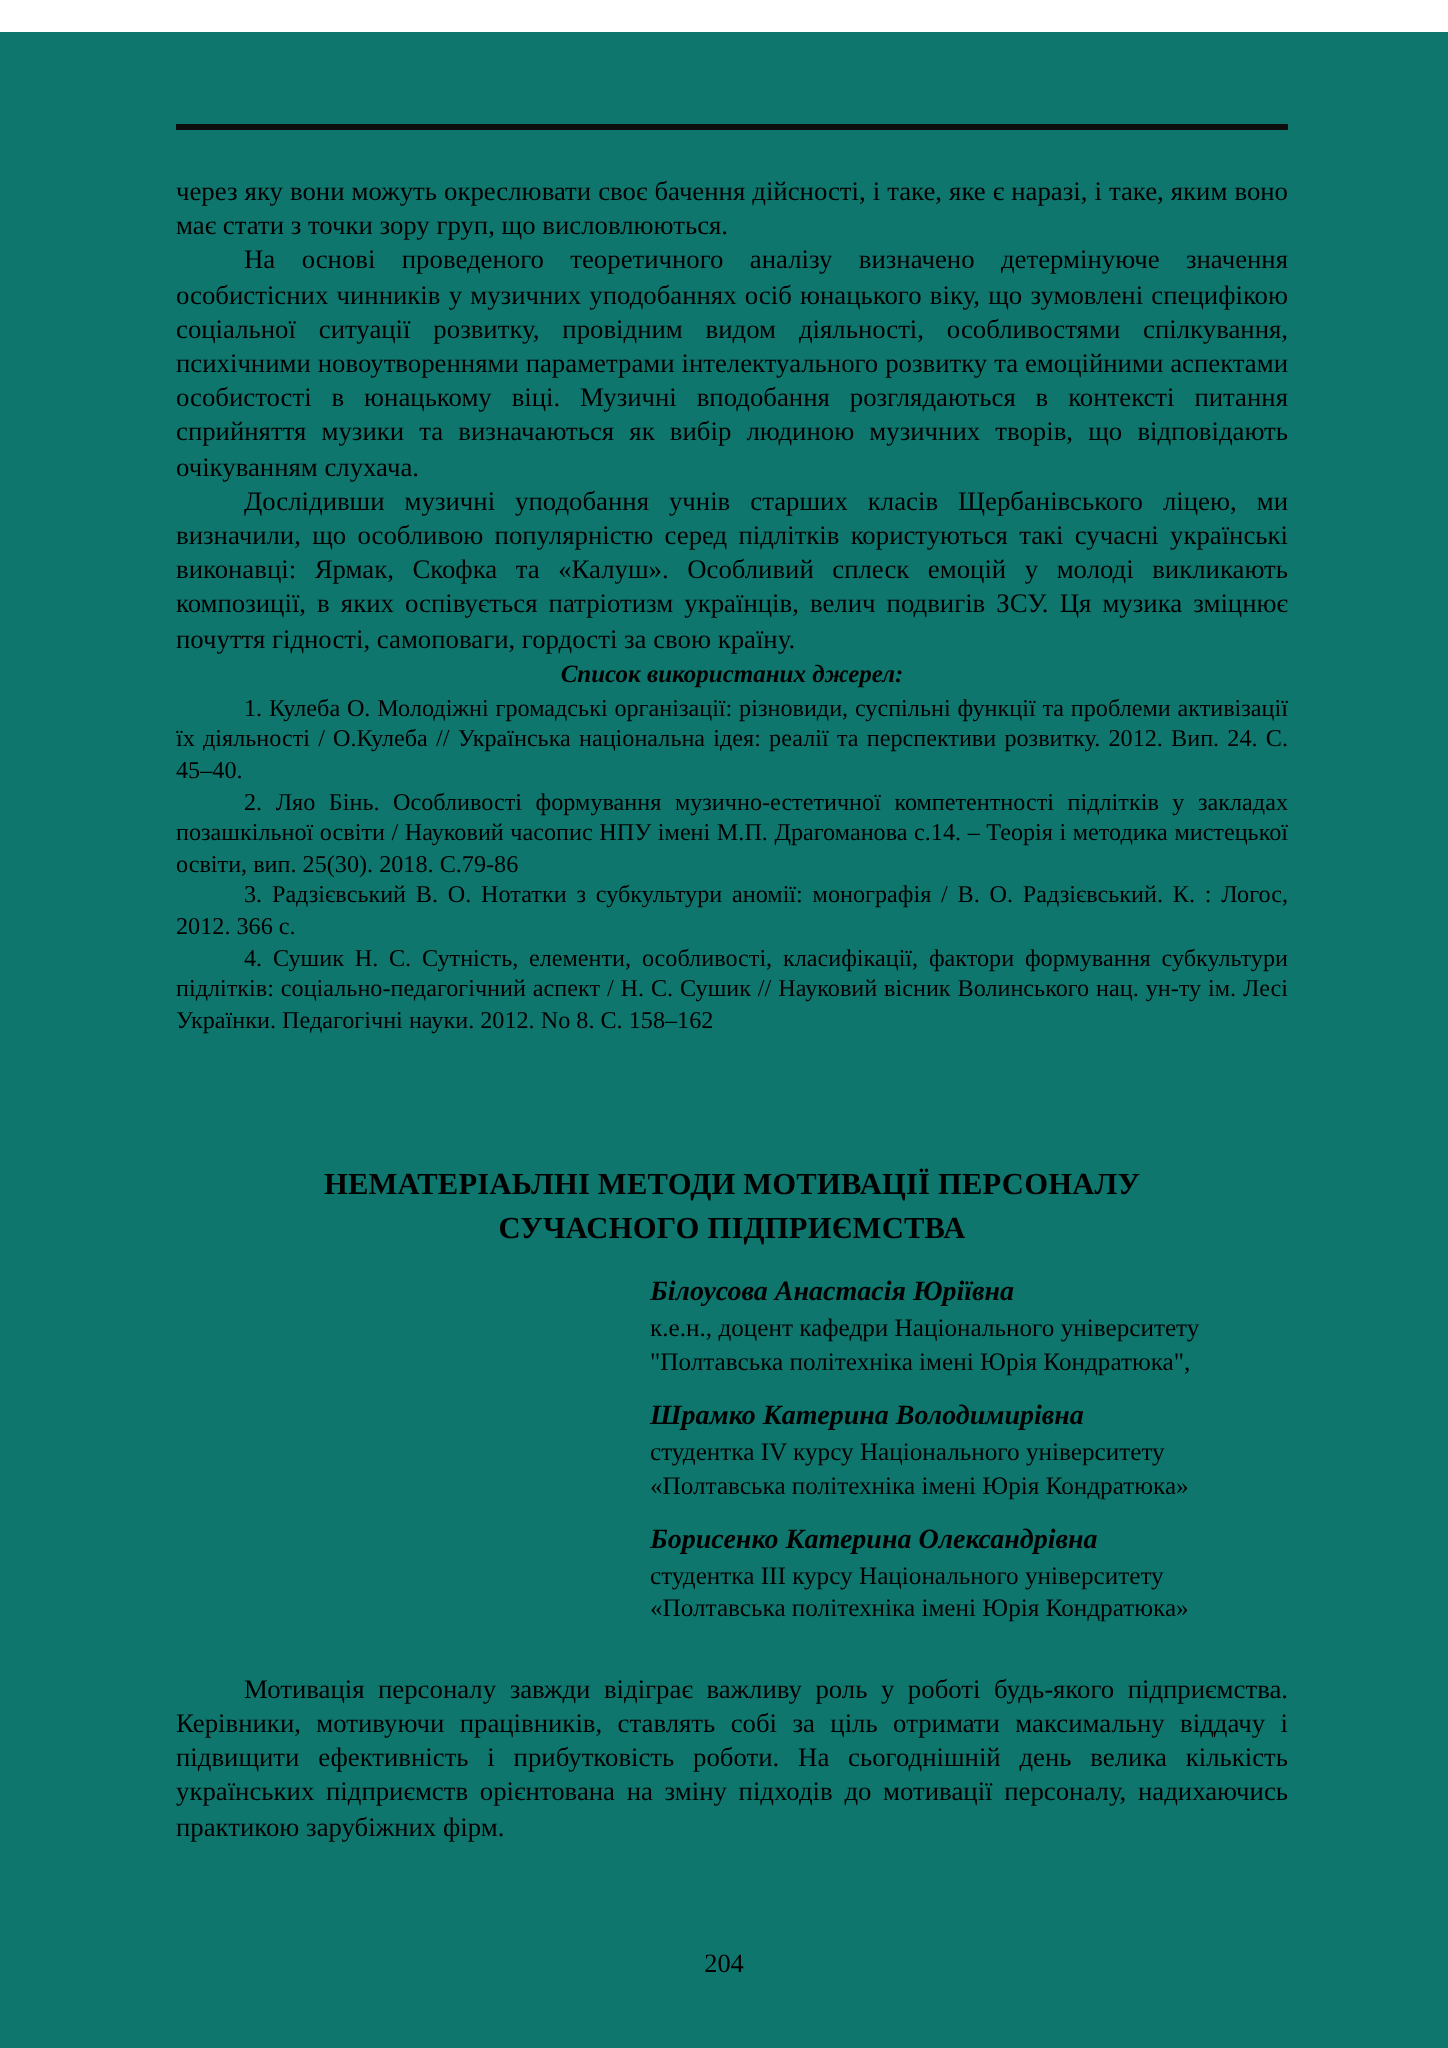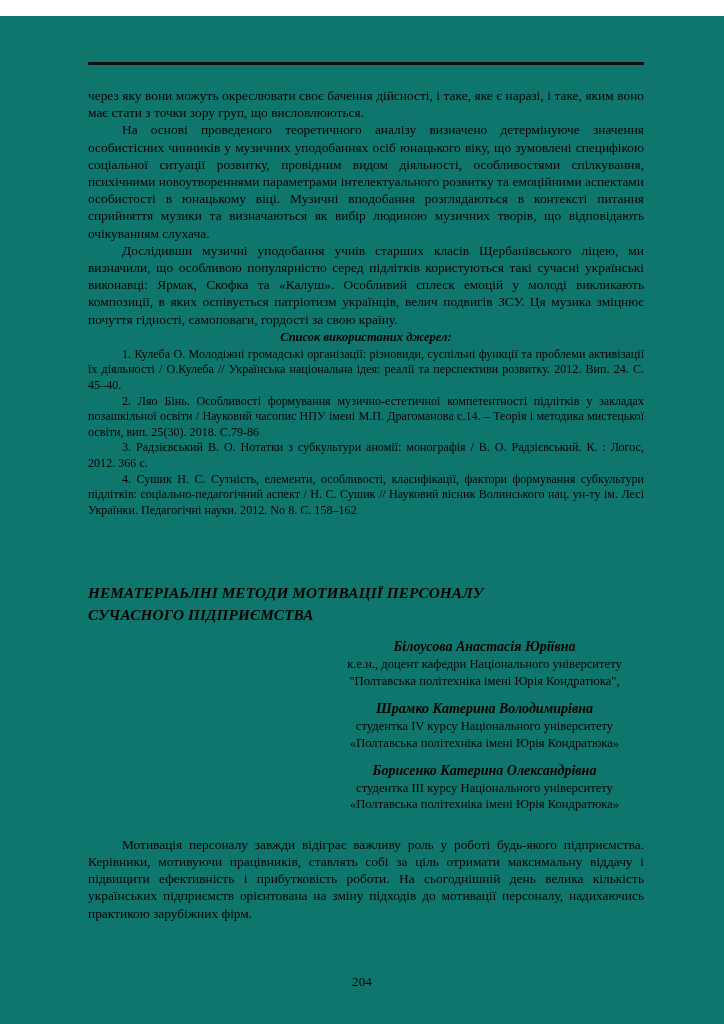--- a/index.html
+++ b/index.html
@@ -61,34 +61,34 @@
     font-size: 12.5px;
     line-height: 17px;
     text-align: center;
     font-style: italic;
     font-weight: bold;
     margin: 1px 0 1px 0;
   }
   
   .article-title {
     margin: 0;
+    text-align: center;
     font-weight: bold;
     font-size: 15.3px;
     line-height: 21.5px;
     letter-spacing: 0.1px;
-    font-style: italic;
   }
   .title-spacer-top { height: 64px; }
   .title-spacer-bottom { height: 12px; }
   
   .authors {
     margin-left: 237px;
     width: 319px;
   }
-  .author-block { margin-bottom: 10px; text-align: center; }
+  .author-block { margin-bottom: 10px; }
   .author-name {
     font-weight: bold;
     font-style: italic;
     font-size: 14px;
     line-height: 19px;
     margin: 0;
   }
   .author-affil {
     font-size: 12.6px;
     line-height: 16.4px;

